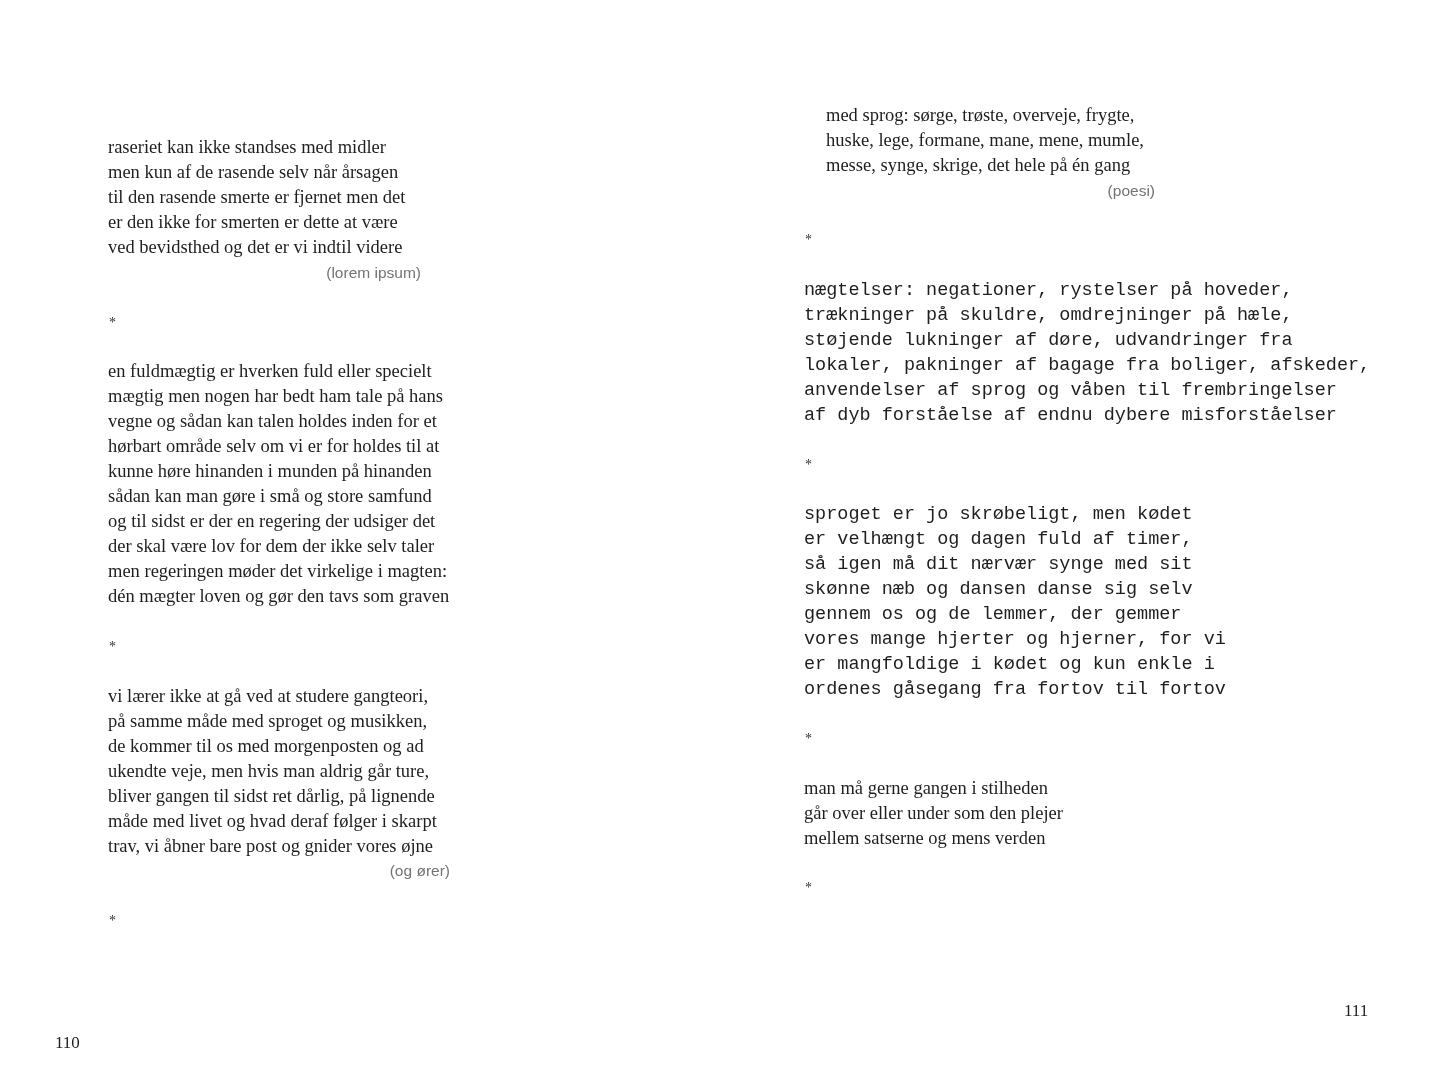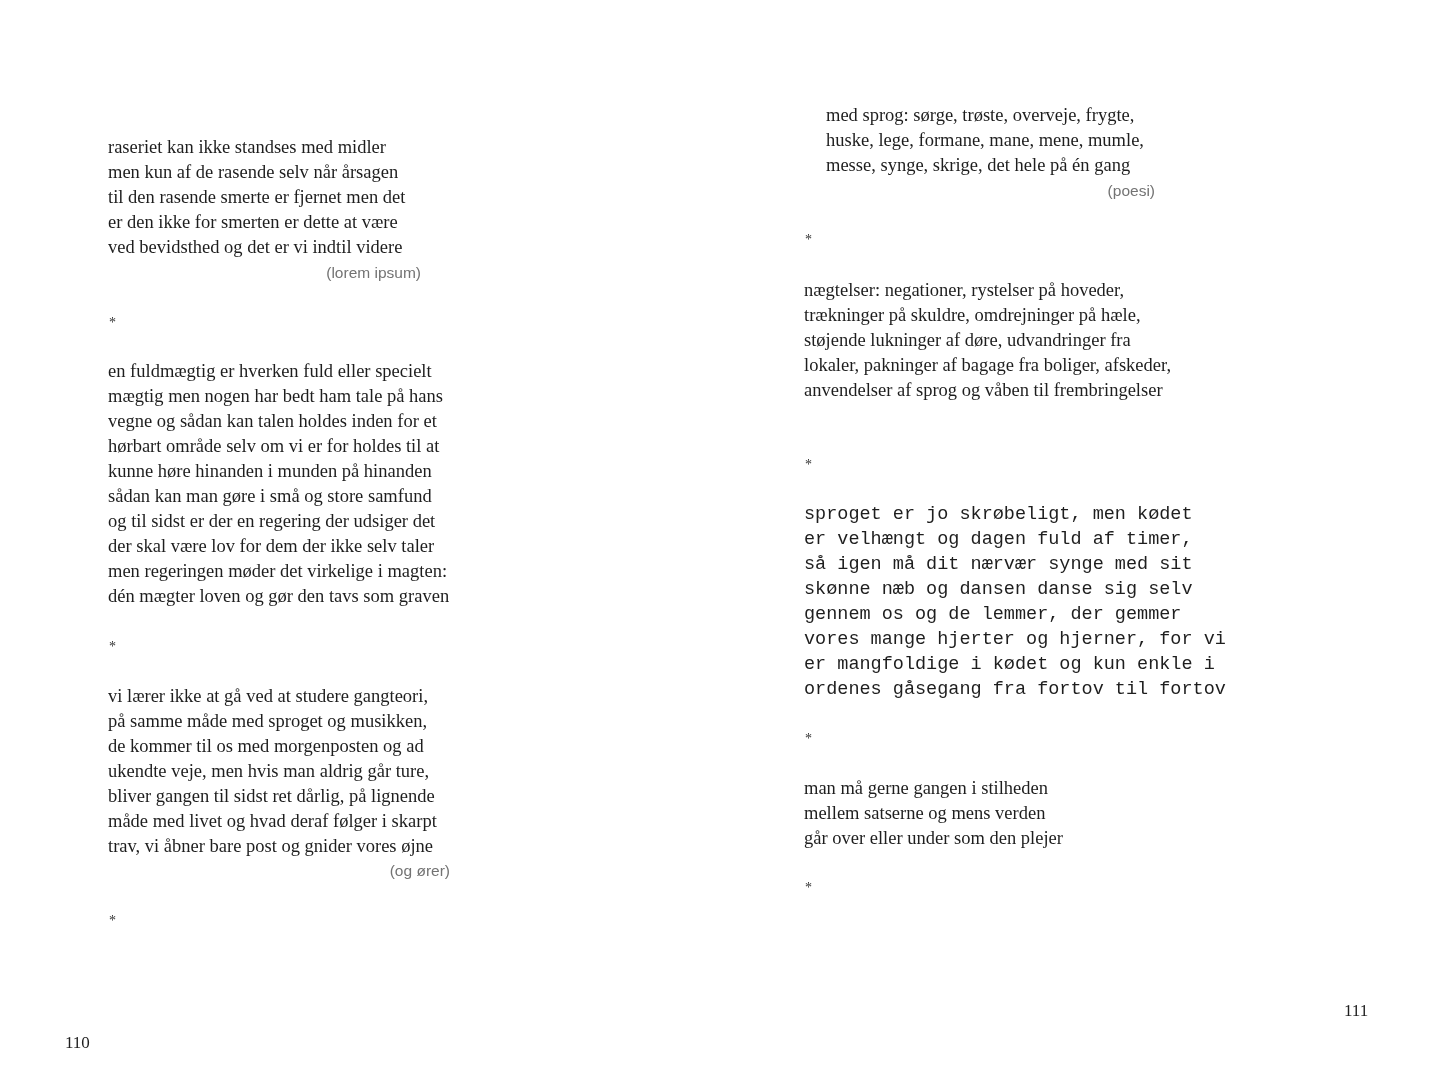--- a/index.html
+++ b/index.html
@@ -53,61 +53,62 @@
       <span class="line">de kommer til os med morgenposten og ad</span>
       <span class="line">ukendte veje, men hvis man aldrig går ture,</span>
       <span class="line">bliver gangen til sidst ret dårlig, på lignende</span>
       <span class="line">måde med livet og hvad deraf følger i skarpt</span>
       <span class="line">trav, vi åbner bare post og gnider vores øjne</span>
     </div>
     <div class="attribution" style="right:272px; top:829px;">(og ører)</div>
 
     <div class="asterisk" style="left:109px; top:882px;">*</div>
 
-    <div class="page-number" style="left:65px; top:1001px;text-align:center;">110</div>
+    <div class="page-number" style="left:55px; top:1001px;text-align:center;">110</div>
   </div>
 
   <div class="page page-right">
 
     <div class="block" style="left:82px; top:103px;margin-left:22px;">
       <span class="line">med sprog: sørge, trøste, overveje, frygte,</span>
       <span class="line">huske, lege, formane, mane, mene, mumle,</span>
       <span class="line">messe, synge, skrige, det hele på én gang</span>
     </div>
     <div class="attribution" style="right:290px; top:181px;">(poesi)</div>
 
     <div class="asterisk" style="left:83px; top:233px;">*</div>
 
-    <div class="block" style="left:82px; top:278px;">
+    <div class="block" style="left:82px; top:278px;font-family:Liberation Mono, monospace;">
       <span class="line">nægtelser: negationer, rystelser på hoveder,</span>
       <span class="line">trækninger på skuldre, omdrejninger på hæle,</span>
       <span class="line">støjende lukninger af døre, udvandringer fra</span>
       <span class="line">lokaler, pakninger af bagage fra boliger, afskeder,</span>
       <span class="line">anvendelser af sprog og våben til frembringelser</span>
+      <span class="line">af dyb forståelse af endnu dybere misforståelser</span>
     </div>
 
     <div class="asterisk" style="left:83px; top:458px;">*</div>
 
     <div class="block" style="left:82px; top:502px;font-family:Liberation Mono, monospace;">
       <span class="line">sproget er jo skrøbeligt, men kødet</span>
       <span class="line">er velhængt og dagen fuld af timer,</span>
       <span class="line">så igen må dit nærvær synge med sit</span>
       <span class="line">skønne næb og dansen danse sig selv</span>
       <span class="line">gennem os og de lemmer, der gemmer</span>
       <span class="line">vores mange hjerter og hjerner, for vi</span>
       <span class="line">er mangfoldige i kødet og kun enkle i</span>
       <span class="line">ordenes gåsegang fra fortov til fortov</span>
     </div>
 
     <div class="asterisk" style="left:83px; top:732px;">*</div>
 
     <div class="block" style="left:82px; top:776px;">
       <span class="line">man må gerne gangen i stilheden</span>
+      <span class="line">går over eller under som den plejer</span>
       <span class="line">mellem satserne og mens verden</span>
-      <span class="line">går over eller under som den plejer</span>
     </div>
 
     <div class="asterisk" style="left:83px; top:881px;">*</div>
 
     <div class="page-number" style="left:622px; top:1001px;">111</div>
   </div>
 
 </div>
 
 </body></html>

